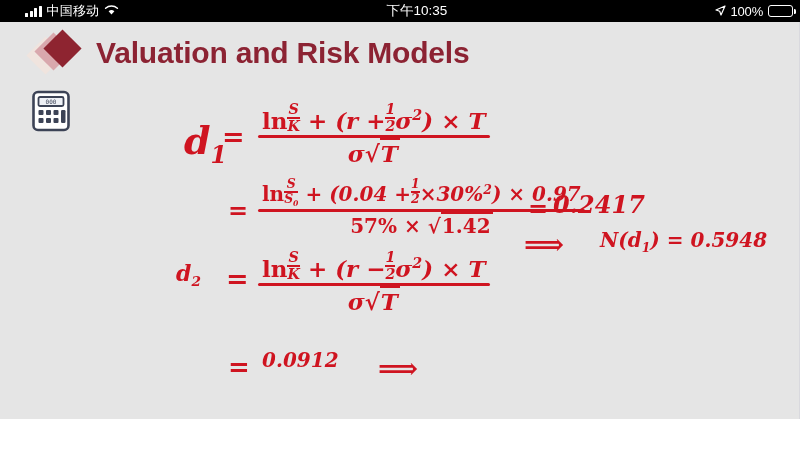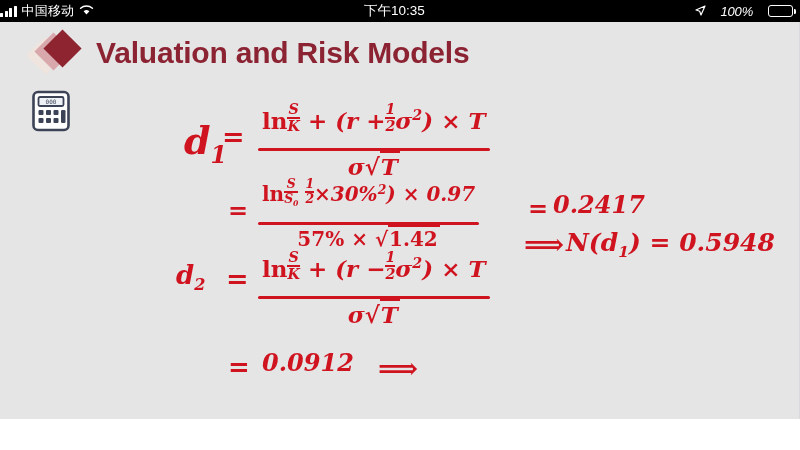--- a/index.html
+++ b/index.html
@@ -25,37 +25,36 @@
     color: #ffffff;
     display: flex;
     align-items: center;
     font-size: 13px;
     z-index: 10;
   }
   .status-left {
     display: flex;
     align-items: center;
     gap: 5px;
-    padding-left: 0;
+    padding-left: 25px;
     flex: 0 0 auto;
   }
   .status-center {
     flex: 1 1 auto;
     text-align: center;
     font-size: 13.5px;
     letter-spacing: 0px;
     font-weight: 400;
   }
   .status-right {
     display: flex;
     align-items: center;
-    gap: 15px;
+    gap: 5px;
     padding-right: 7px;
     flex: 0 0 auto;
-    font-style: italic;
   }
   .signal-bars {
     display: flex;
     align-items: flex-end;
     gap: 1.5px;
     height: 11px;
   }
   .signal-bars i {
     display: block;
     width: 3px;
@@ -178,21 +177,21 @@
   .frac {
     position: absolute;
     display: inline-block;
     text-align: center;
     color: #cf1420;
     font-family: "DejaVu Serif", serif;
     font-style: italic;
     font-weight: bold;
     white-space: nowrap;
   }
-  .frac .num { display: block; padding: 0 4px 14px 4px; }
+  .frac .num { display: block; padding: 0 4px 1px 4px; }
   .frac .den { display: block; padding: 2px 4px 0 4px; }
   .frac .bar {
     display: block;
     height: 3px;
     background: #cf1420;
     border-radius: 2px;
     width: 100%;
   }
   .sub  { font-size: 0.62em; vertical-align: sub; }
   .sup  { font-size: 0.62em; vertical-align: super; }
@@ -295,55 +294,55 @@
       <span class="den">
         <span>σ</span><span class="sqrt-wrap">√<span class="rad">T</span></span>
       </span>
     </div>
 
     <span class="hw nofs" style="left:228px; top:174px; font-size:24px;">=</span>
 
     <div class="frac" style="left:258px; top:156px; font-size:20px;">
       <span class="num">
         <span class="nofs">ln</span><span class="minifrac"><u>S</u><b><span>S</span><span class="sub">0</span></b></span>
-        <span class="minifrac"><u>1</u><b>2</b></span><span>×30%</span><span class="sup">2</span><span>) × 0.97</span>
+        <span>+ (0.04 +</span><span class="minifrac"><u>1</u><b>2</b></span><span>×30%</span><span class="sup">2</span><span>) × 0.97</span>
       </span>
       <span class="bar"></span>
       <span class="den">
         <span class="nofs">57%</span>
         <span class="nofs">×</span>
         <span class="sqrt-wrap">√<span class="rad nofs">1.42</span></span>
       </span>
     </div>
 
     <span class="hw nofs" style="left:528px; top:172px; font-size:24px;">=</span>
     <span class="hw" style="left:553px; top:168px; font-size:24px;">0.2417</span>
 
     <span class="hw nofs" style="left:524px; top:206px; font-size:28px;">⟹</span>
-    <span class="hw" style="left:566px; top:206px; font-size:25px;">
+    <span class="hw" style="left:600px; top:206px; font-size:20px;">
       <span>N(d</span><span class="sub">1</span><span>)</span>
       <span class="nofs">=</span>
       <span>0.5948</span>
     </span>
 
-    <span class="hw" style="left:176px; top:238px; font-size:26px;">
+    <span class="hw" style="left:176px; top:238px; font-size:22px;">
       <span>d</span><span class="sub">2</span>
     </span>
     <span class="hw nofs" style="left:226px; top:241px; font-size:27px;">=</span>
 
     <div class="frac" style="left:258px; top:228px; font-size:23px;">
       <span class="num">
         <span class="nofs">ln</span><span class="minifrac"><u>S</u><b>K</b></span>
         <span>+ (r −</span><span class="minifrac"><u>1</u><b>2</b></span><span>σ</span><span class="sup">2</span><span>) × T</span>
       </span>
       <span class="bar"></span>
       <span class="den">
         <span>σ</span><span class="sqrt-wrap">√<span class="rad">T</span></span>
       </span>
     </div>
 
     <span class="hw nofs" style="left:228px; top:330px; font-size:26px;">=</span>
-    <span class="hw" style="left:262px; top:326px; font-size:24px;">0.0912</span>
+    <span class="hw" style="left:262px; top:326px; font-size:20px;">0.0912</span>
 
     <span class="hw nofs" style="left:378px; top:330px; font-size:28px;">⟹</span>
 
   </div>
 </div>
 
 </body></html>

